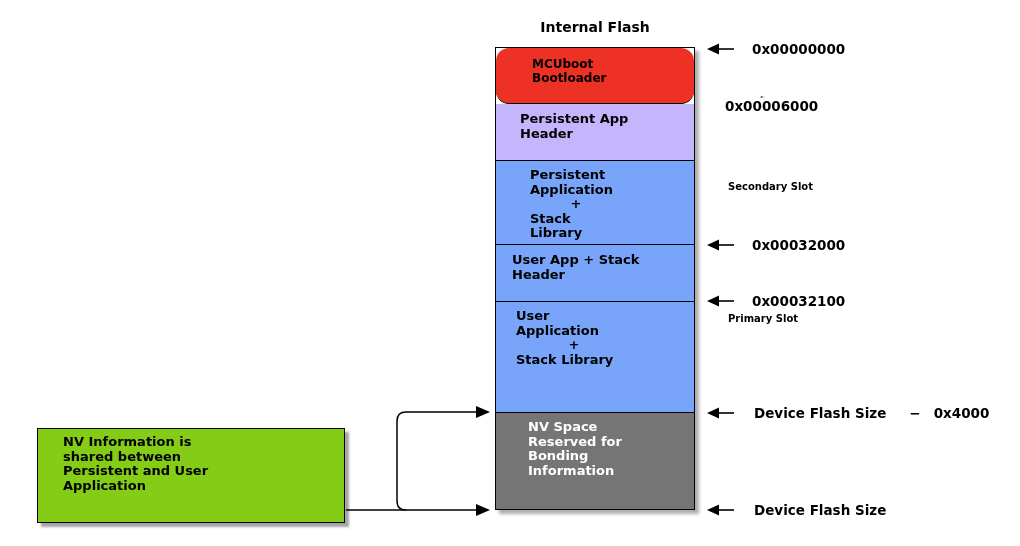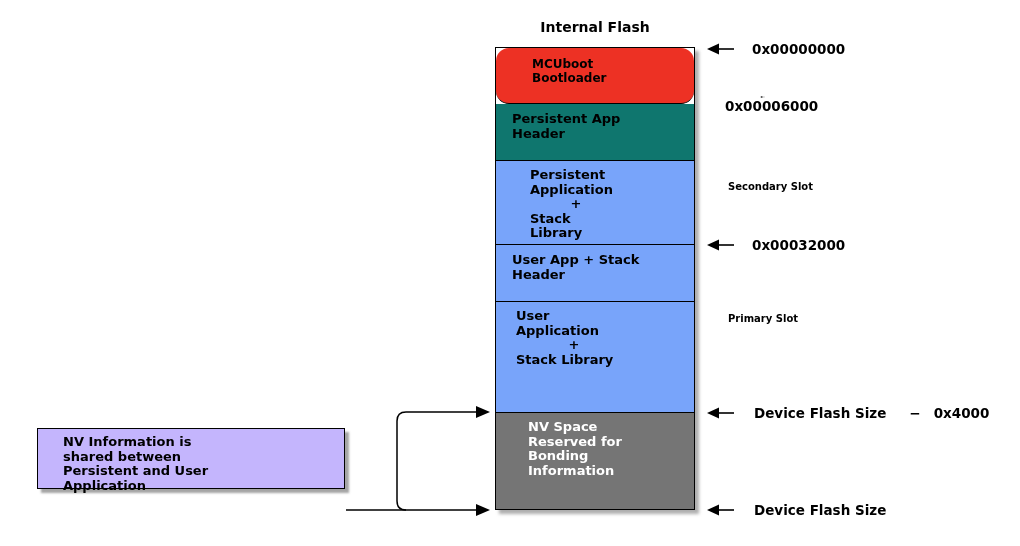--- a/index.html
+++ b/index.html
@@ -14,21 +14,21 @@
   .stack {
     position:absolute; left:495px; top:47px; width:200px; box-sizing:border-box;
     border:1px solid #000; box-shadow:4px 4px 3px rgba(110,110,110,0.55);
   }
   .block {
     box-sizing:border-box; border-bottom:1px solid #000;
     font-weight:bold; font-size:13px; line-height:14.5px;
   }
   .block:last-child { border-bottom:none; }
   .b1 { height:56px;  background:#ed3124; padding:10px 0 0 36px; font-size:12px; line-height:13.5px;border-radius:13px; }
-  .b2 { height:57px;  background:#0f766e; padding:8px 0 0 16px; }
+  .b2 { height:57px;  background:#c4b5fd; padding:8px 0 0 24px; }
   .b3 { height:84px;  background:#78a4fa; padding:7px 0 0 34px; }
   .b4 { height:57px;  background:#78a4fa; padding:8px 0 0 16px; }
   .b5 { height:111px; background:#78a4fa; padding:7px 0 0 20px; }
   .b6 { height:96px;  background:#757575; padding:7px 0 0 32px; color:#ffffff; }
   .inner { display:inline-block; text-align:left; vertical-align:top; }
   .inner.w3 { width:92px; }
   .inner.w5 { width:116px; }
   .plus-center { text-align:center; }
   .ann {
     position:absolute; left:707px; height:18px; display:flex; align-items:center;
@@ -37,22 +37,22 @@
   .ann .txt { margin-left:18px; }
   .ann .txt-far { margin-left:20px; }
   .ann .op { margin:0 13px 0 23px; }
   .a1 { top:40px; } .a2 { top:96px;flex-direction:column; } .a3 { top:236px; }
   .a4 { top:292px; } .a5 { top:404px; } .a6 { top:501px; }
   .slot {
     position:absolute; left:728px; font-weight:bold; font-size:10px; white-space:nowrap;
   }
   .s1 { top:181px; } .s2 { top:313px; }
   .callout {
-    position:absolute; left:37px; top:428px; width:308px; height:61px; box-sizing:border-box;
-    background:#c4b5fd; border:1px solid #000; box-shadow:4px 4px 2px rgba(105,105,105,0.6);
+    position:absolute; left:37px; top:428px; width:308px; height:95px; box-sizing:border-box;
+    background:#84cc16; border:1px solid #000; box-shadow:4px 4px 2px rgba(105,105,105,0.6);
     padding:6px 0 0 25px; font-weight:bold; font-size:13px; line-height:14.5px;
   }
   .connector { position:absolute; left:340px; top:400px; }
   .arrow-svg { display:block; }
 </style>
 </head>
 <body>
 
 <div class="canvas">
 
@@ -109,20 +109,27 @@
     <span class="txt">0x00006000</span>
   </div>
   <div class="slot s1">Secondary Slot</div>
   <div class="ann a3">
     <svg class="arrow-svg" width="27" height="12" viewBox="0 0 27 12">
         <polygon points="0,6 12,0.5 12,11.5" fill="#000"></polygon>
         <line x1="10" y1="6" x2="27" y2="6" stroke="#000" stroke-width="1.6"></line>
       </svg>
     <span class="txt">0x00032000</span>
   </div>
+  <div class="ann a4">
+    <svg class="arrow-svg" width="27" height="12" viewBox="0 0 27 12">
+        <polygon points="0,6 12,0.5 12,11.5" fill="#000"></polygon>
+        <line x1="10" y1="6" x2="27" y2="6" stroke="#000" stroke-width="1.6"></line>
+      </svg>
+    <span class="txt">0x00032100</span>
+  </div>
   <div class="slot s2">Primary Slot</div>
   <div class="ann a5">
     <svg class="arrow-svg" width="27" height="12" viewBox="0 0 27 12">
         <polygon points="0,6 12,0.5 12,11.5" fill="#000"></polygon>
         <line x1="10" y1="6" x2="27" y2="6" stroke="#000" stroke-width="1.6"></line>
       </svg>
     <span class="txt-far">Device Flash Size</span>
     <span class="op">−</span>
     <span>0x4000</span>
   </div>

